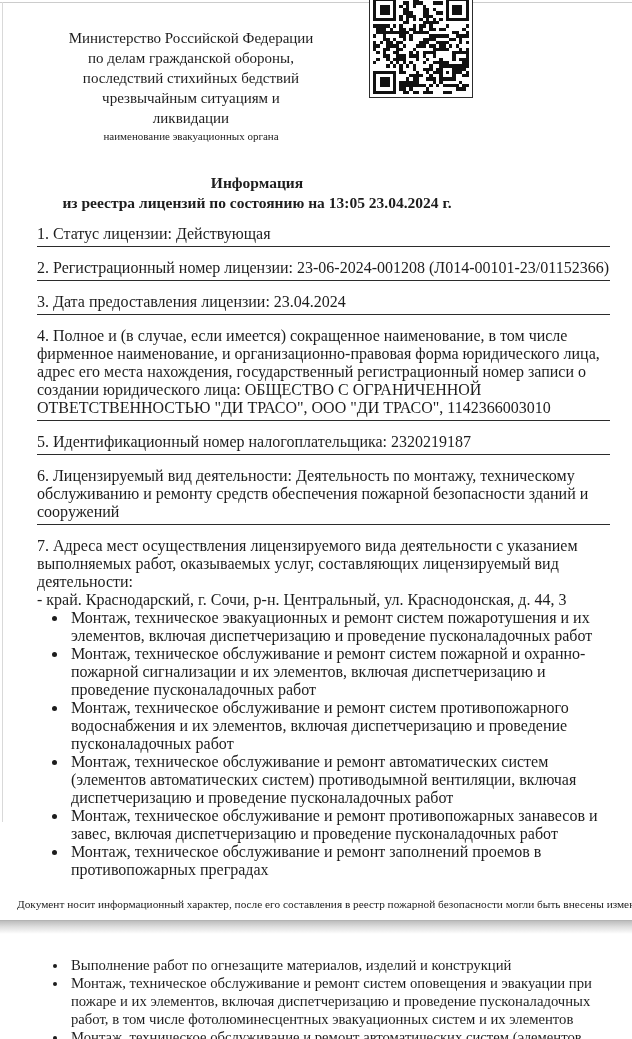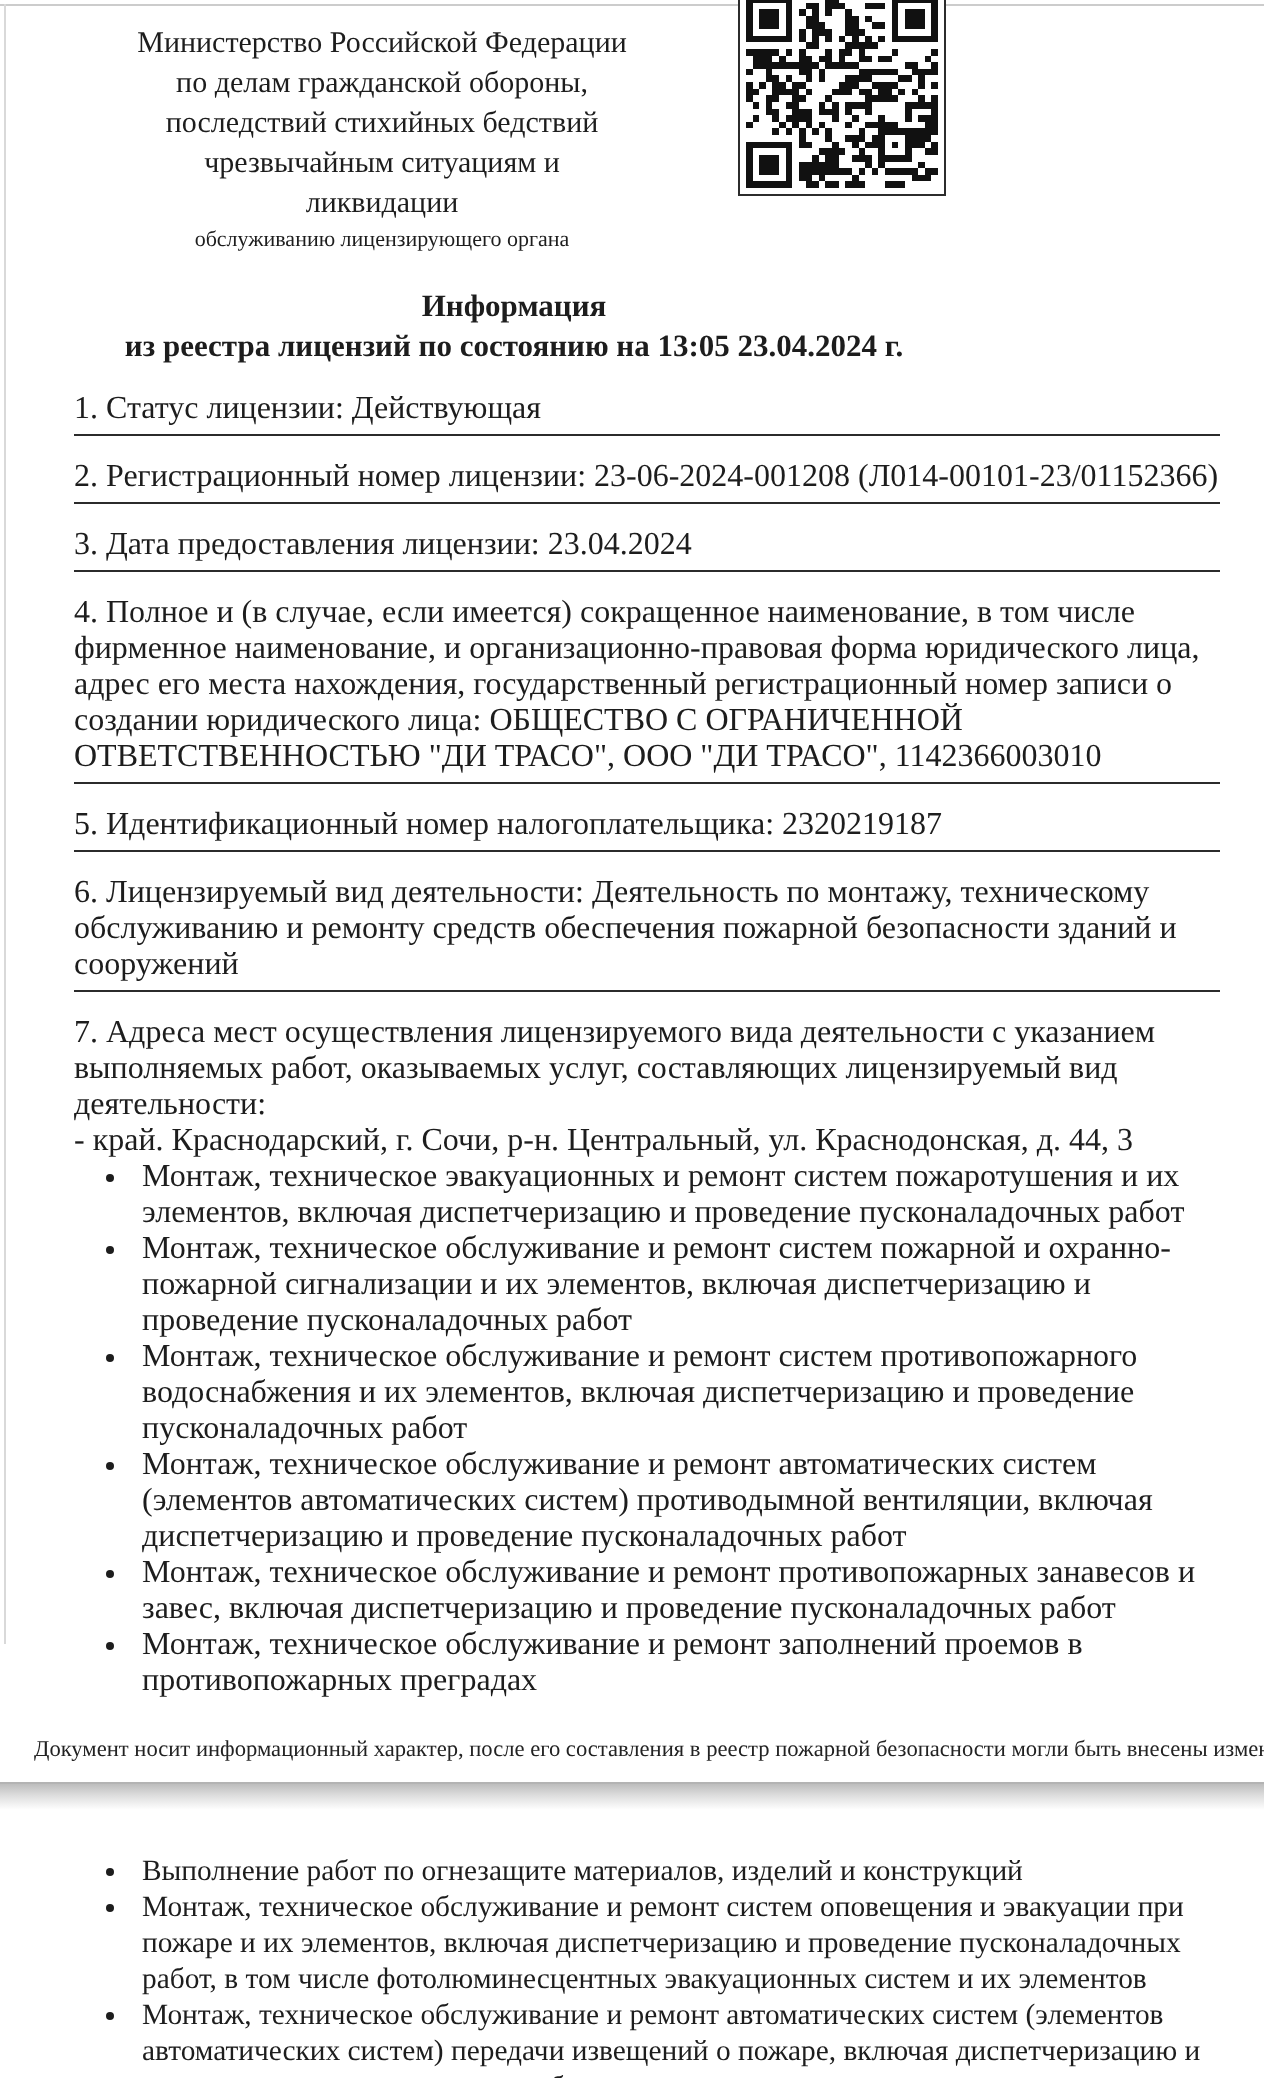--- a/index.html
+++ b/index.html
@@ -13,21 +13,21 @@
     -webkit-font-smoothing: antialiased;
   }
   .top-border {
     position: absolute; top: 2px; left: 0; width: 632px; height: 1px;
     background: #cccccc;
   }
   .left-border {
     position: absolute; top: 2px; left: 2px; width: 1px; height: 820px;
     background: #d9d9d9;
   }
-  .page1 { padding: 12px 22px 0 37px; position: relative; }
+  .page1 { padding: 28px 22px 0 37px; position: relative; }
   .page2 { padding: 22px 22px 0 37px; position: relative; }
 
   .hdr-org {
     margin-left: 28px;
     width: 252px;
     text-align: center;
     font-size: 15px;
     line-height: 20px;
   }
   .hdr-caption {
@@ -48,21 +48,21 @@
     background: #ffffff;
   }
   .qr-box svg { width: 96px; height: 96px; display: block; }
 
   .doc-title {
     width: 440px;
     text-align: center;
     font-weight: bold;
     font-size: 15.5px;
     line-height: 20px;
-    margin-top: 16px;
+    margin-top: 29px;
   }
 
   .fields { margin-top: 12px; font-size: 16px; line-height: 18px; }
   .field {
     border-bottom: 1px solid #2b2b2b;
     padding-bottom: 3px;
     margin-bottom: 12px;
   }
   .block { margin-bottom: 4px; }
 
@@ -105,21 +105,21 @@
 
 <div class="page1">
 
   <div>
     <div class="hdr-org">
       <div>Министерство Российской Федерации</div>
       <div>по делам гражданской обороны,</div>
       <div>последствий стихийных бедствий</div>
       <div>чрезвычайным ситуациям и ликвидации</div>
     </div>
-    <div class="hdr-caption">обслуживанию лицензирующего органа</div>
+    <div class="hdr-caption">наименование эвакуационных органа</div>
     <div class="qr-box">
       <svg id="qr-svg" viewBox="0 0 29 29" shape-rendering="crispEdges" xmlns="http://www.w3.org/2000/svg">
           <rect x="0" y="0" width="1" height="1" fill="#111"></rect>
           <rect x="1" y="0" width="1" height="1" fill="#111"></rect>
           <rect x="2" y="0" width="1" height="1" fill="#111"></rect>
           <rect x="3" y="0" width="1" height="1" fill="#111"></rect>
           <rect x="4" y="0" width="1" height="1" fill="#111"></rect>
           <rect x="5" y="0" width="1" height="1" fill="#111"></rect>
           <rect x="6" y="0" width="1" height="1" fill="#111"></rect>
           <rect x="12" y="0" width="1" height="1" fill="#111"></rect>

